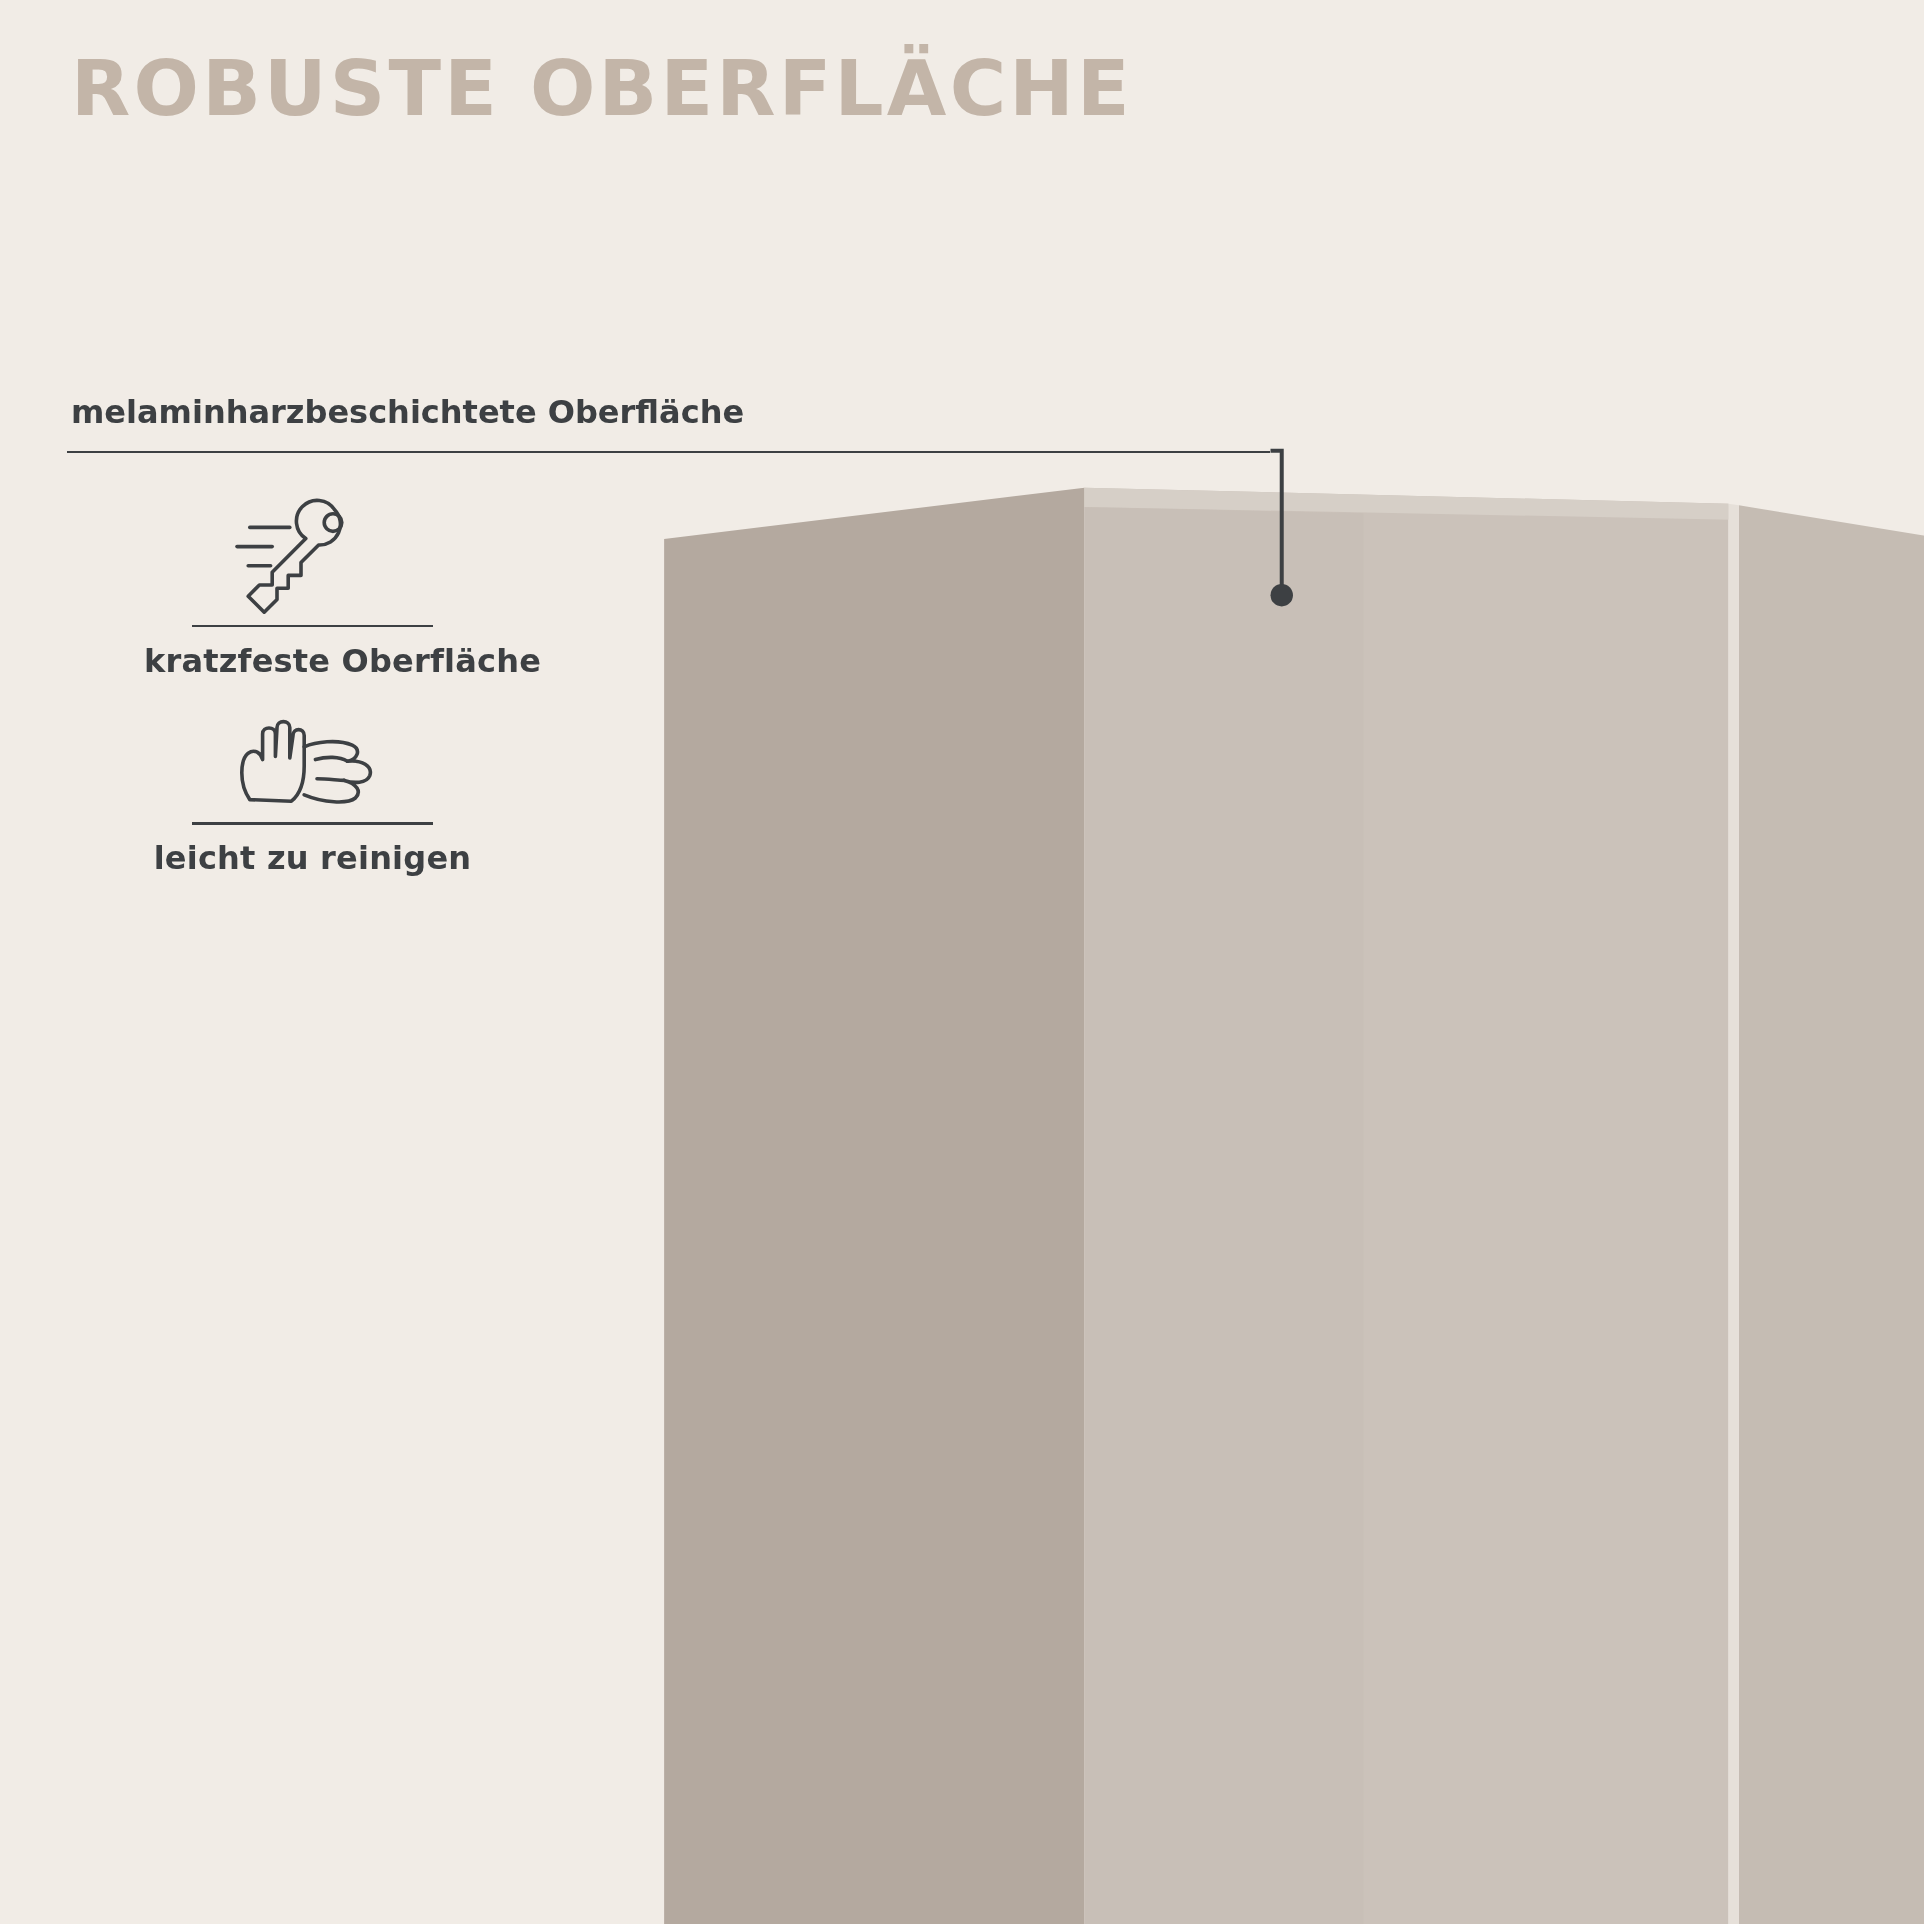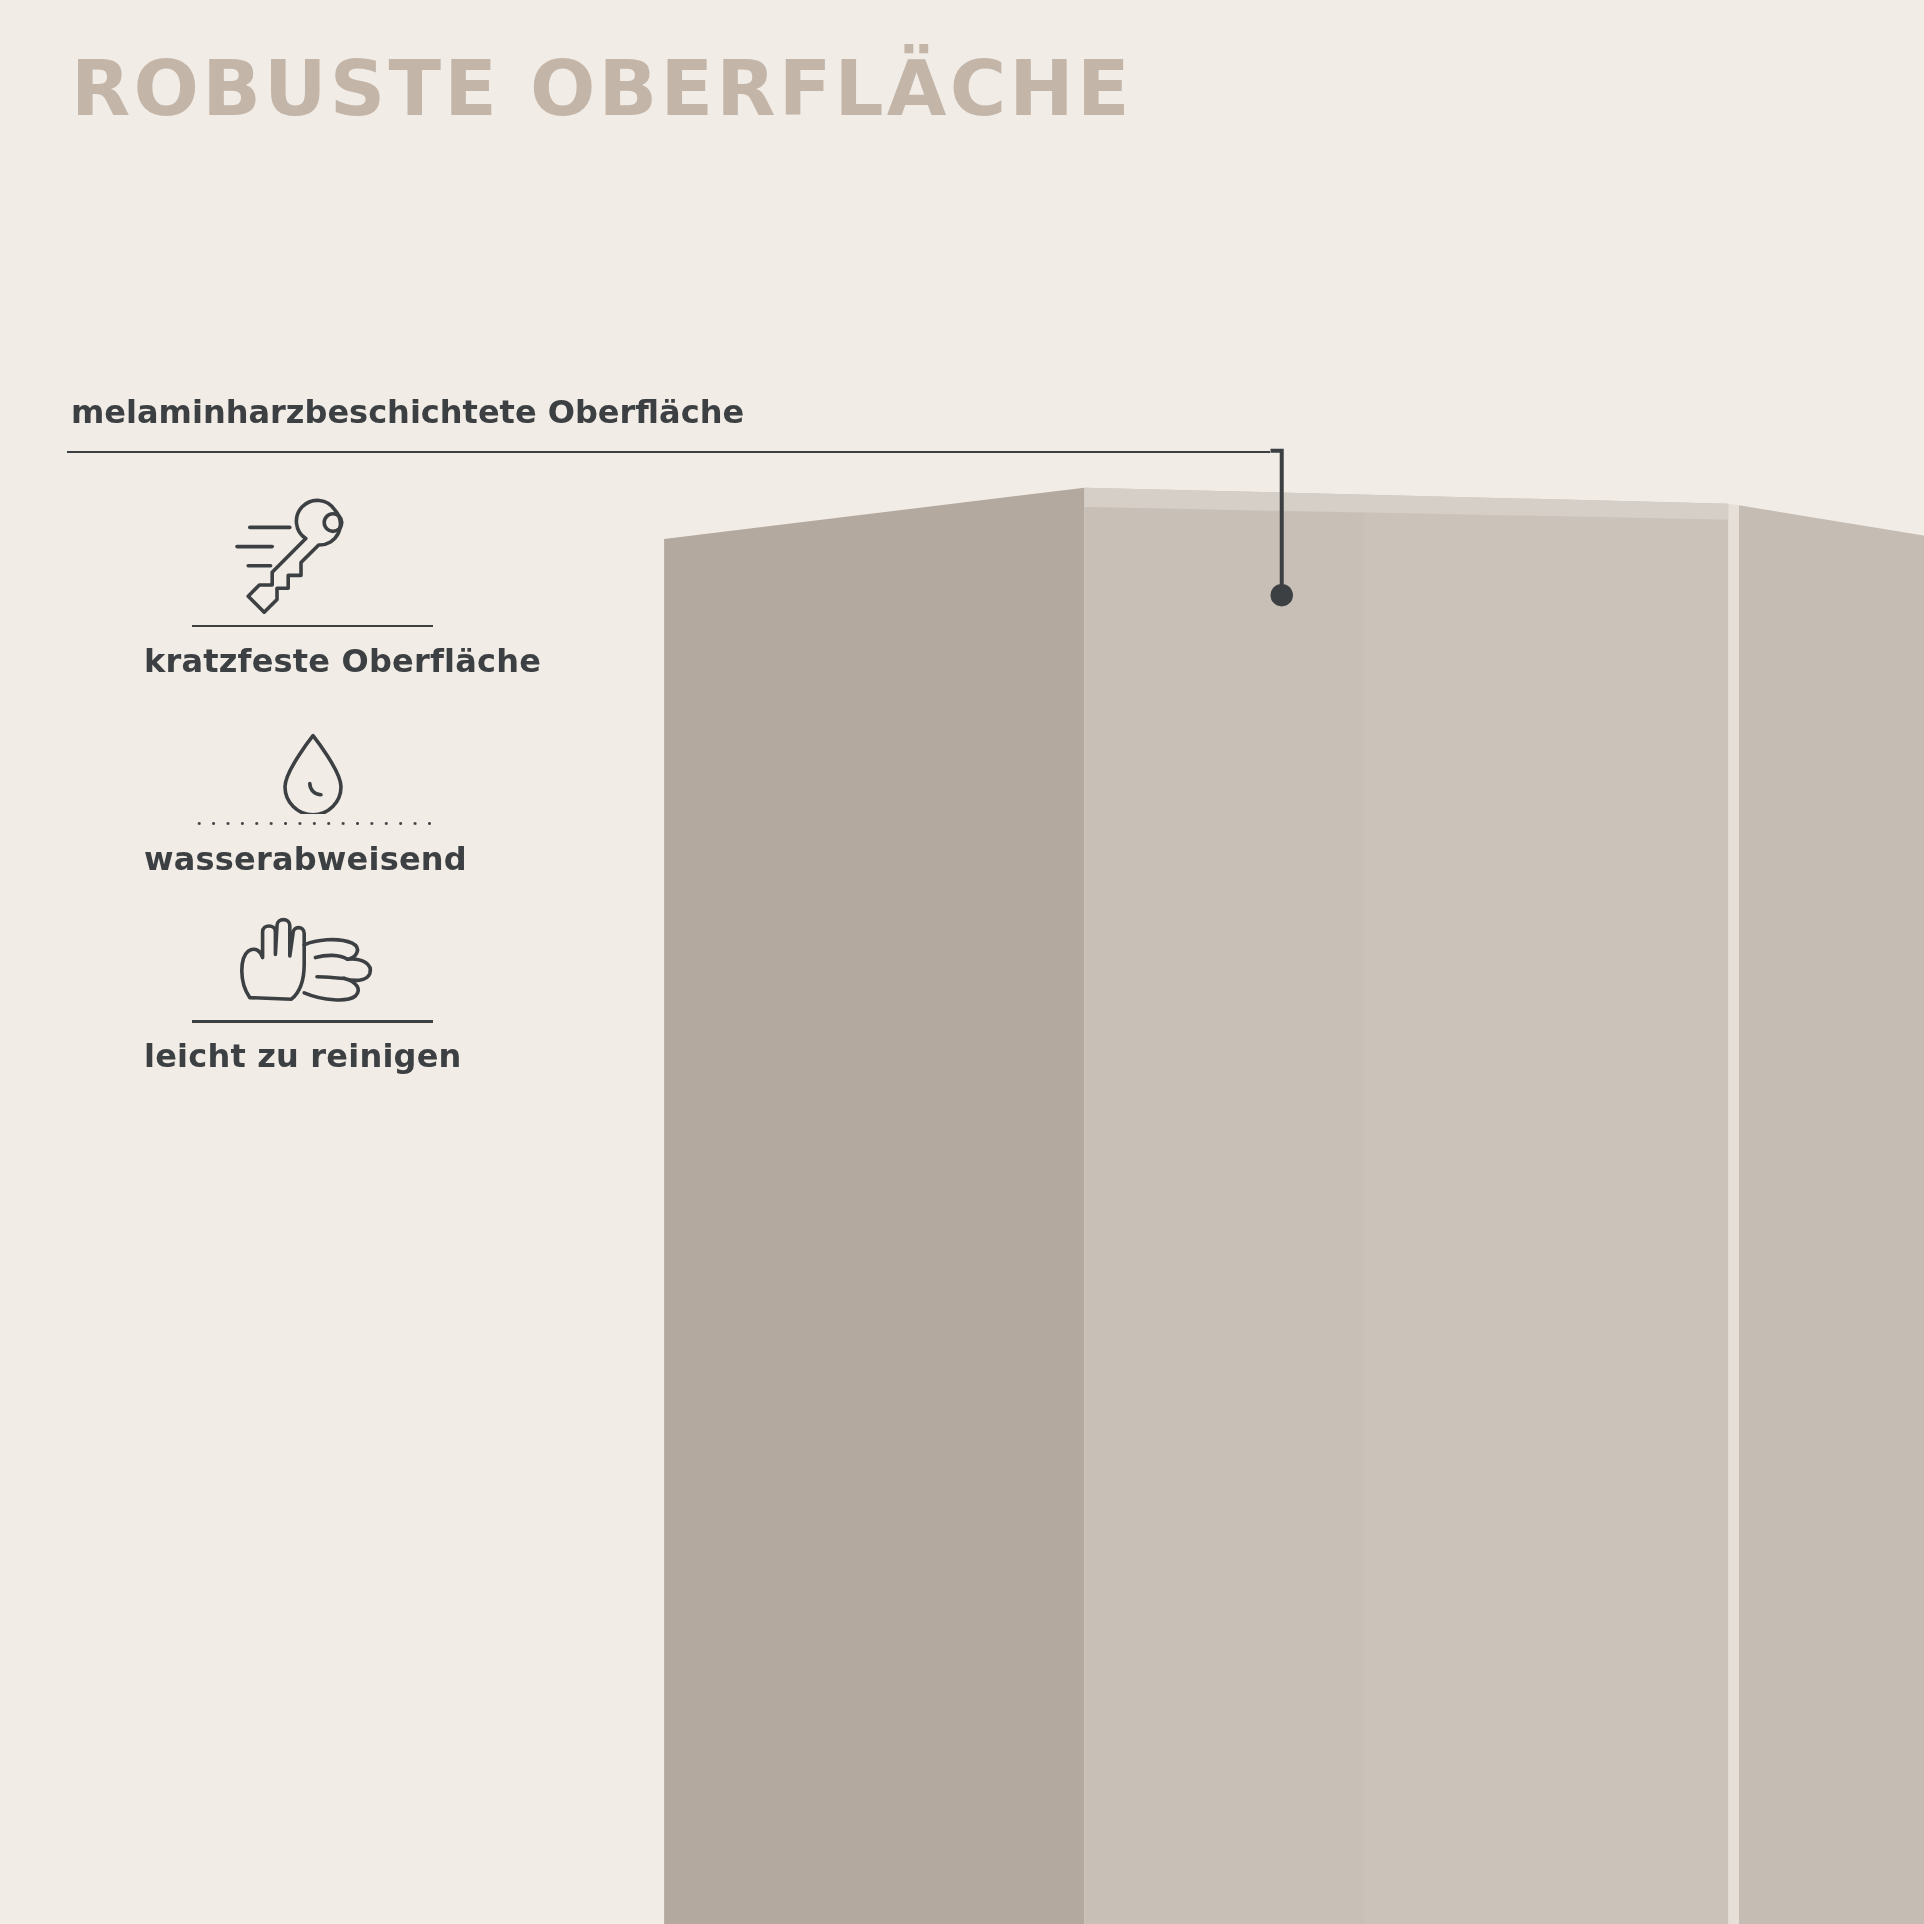--- a/index.html
+++ b/index.html
@@ -80,21 +80,21 @@
     justify-content: center;
     height: 120px;
   }
   .feature-divider {
     width: 241px;
     height: 2.4px;
     background: #3d4043;
     margin: 8px auto 0 auto;
   }
   .feature-label {
-    text-align: left;
+    text-align: center;
     font-size: 32px;
     font-weight: 700;
     color: #3d4043;
     margin-top: 14.4px;
     letter-spacing: 0.2px;
     white-space: nowrap;
   }
   .feature.water .feature-divider {
     background: none;
     height: 3.2px;
@@ -145,32 +145,20 @@
             <path d="M20,62 L64,62"></path>
             <path d="M34,86 L62,86"></path>
           </g>
         </svg>
       </div>
       <div class="feature-divider"></div>
       <div class="feature-label">kratzfeste Oberfläche</div>
     </div>
 
 
-    <div class="feature water">
-      <div class="feature-icon">
-        <svg width="184" height="88" viewBox="0 0 230 110">
-          <g fill="none" stroke="#3d4043" stroke-width="4.5" stroke-linecap="round" stroke-linejoin="round">
-            <path d="M115,12 C115,12 80,56 80,76 a35,35 0 0,0 70,0 C150,56 115,12 115,12 Z"></path>
-            <path d="M125,86 a14,14 0 0,1 -14,-14"></path>
-          </g>
-        </svg>
-      </div>
-      <div class="feature-divider"></div>
-      <div class="feature-label">wasserabweisend</div>
-    </div>
 
     <div class="feature">
       <div class="feature-icon">
         <svg width="184" height="104" viewBox="0 0 230 130">
           <g fill="none" stroke="#3d4043" stroke-width="4.5" stroke-linecap="round" stroke-linejoin="round">
             <path d="M36,112 C22,92 24,62 34,54 C42,48 50,54 52,62 L52,30 C52,20 68,20 68,30 L68,58 L70,22 C70,12 86,12 86,22 L86,60 L90,32 C90,22 104,22 104,32 L104,70 C104,92 98,106 88,114 Z"></path>
             <path d="M104,46 C118,40 146,36 164,44 C176,50 170,62 158,64 C176,62 190,70 186,82 C182,92 166,92 154,88 C170,92 176,102 168,110 C158,118 128,116 104,106"></path>
             <path d="M118,62 C132,58 148,58 158,64"></path>
             <path d="M120,86 C134,86 146,88 154,88"></path>
           </g>

